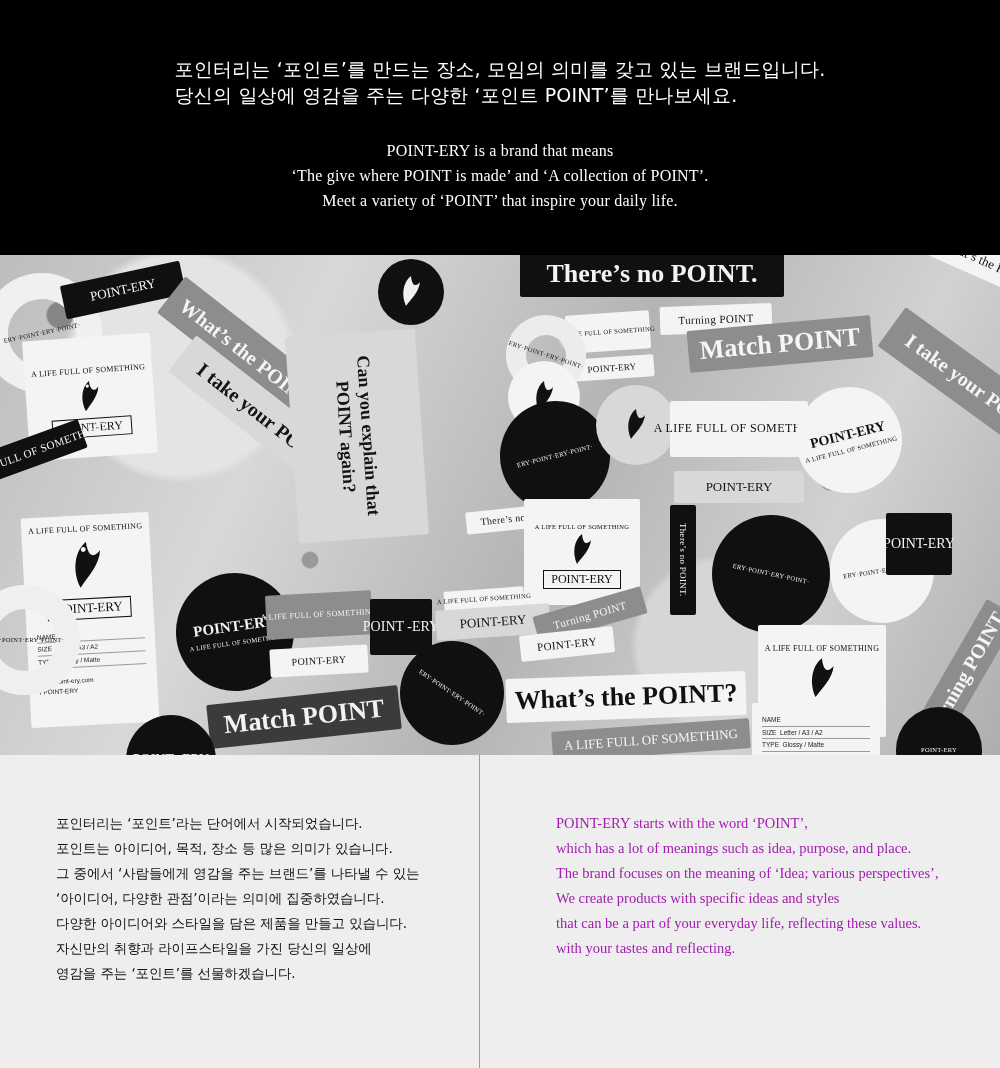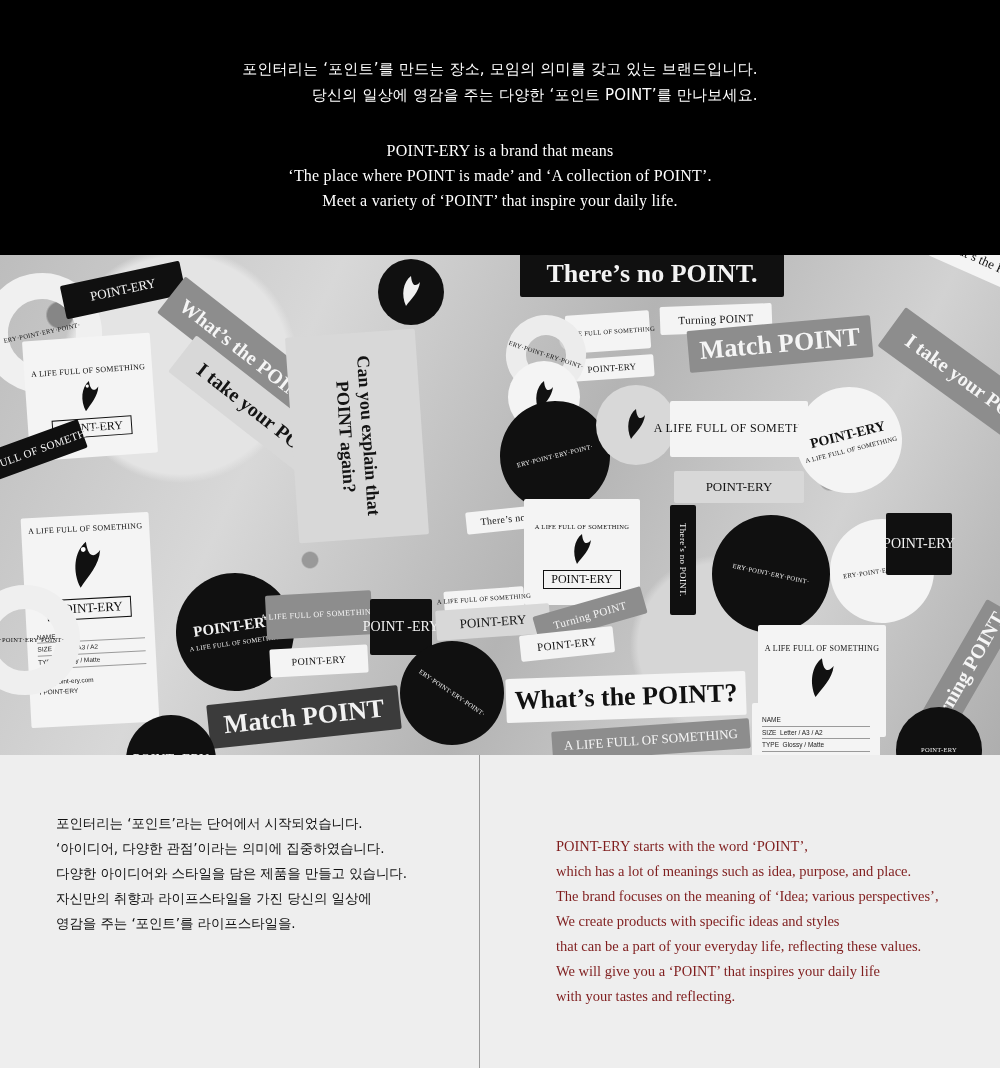--- a/index.html
+++ b/index.html
@@ -21,23 +21,23 @@
     background: #000000;
     color: #ffffff;
     display: flex;
     flex-direction: column;
     align-items: center;
     justify-content: flex-start;
     padding-top: 56px;
     box-sizing: border-box;
   }
   .hero-kr {
-    text-align: right;
+    text-align: left;
     font-family: "DejaVu Sans", "Liberation Sans", sans-serif;
-    font-size: 15px;
+    font-size: 19px;
     line-height: 26px;
     letter-spacing: 0.2px;
     font-weight: 400;
   }
   .hero-en {
     text-align: center;
     font-family: "Liberation Serif", "DejaVu Serif", serif;
     font-size: 16px;
     line-height: 25px;
     margin-top: 30px;
@@ -148,36 +148,35 @@
     font-family: "DejaVu Sans", "Liberation Sans", sans-serif;
     font-size: 13.5px;
     line-height: 25px;
     color: #111111;
     letter-spacing: -0.1px;
   }
   .en-body {
     font-family: "Liberation Serif", "DejaVu Serif", serif;
     font-size: 14.5px;
     line-height: 25px;
-    color: #7f1d1d;
-    margin-top: 23px;
+    color: #a21caf;
   }
   .line { display: block; }
 </style>
 </head>
 <body>
 
 <section class="hero">
   <div class="hero-kr">
     <span class="line">포인터리는 ‘포인트’를 만드는 장소, 모임의 의미를 갖고 있는 브랜드입니다.</span>
     <span class="line">당신의 일상에 영감을 주는 다양한 ‘포인트 POINT’를 만나보세요.</span>
   </div>
   <div class="hero-en">
     <span class="line">POINT-ERY is a brand that means</span>
-    <span class="line">‘The place where POINT is made’ and ‘A collection of POINT’.</span>
+    <span class="line">‘The give where POINT is made’ and ‘A collection of POINT’.</span>
     <span class="line">Meet a variety of ‘POINT’ that inspire your daily life.</span>
   </div>
 </section>
 
 <section class="collage">
   <div class="collage-bg"></div>
   <div class="collage-noise"></div>
 
   <div class="st ring" style="left:-18px; top:18px; width:120px; height:120px; border:26px solid #f0f0f0; transform:rotate(-12deg);">
     <span class="tiny" style="color:#111; transform:rotate(0deg);">ERY·POINT·ERY·POINT·</span>
@@ -404,31 +403,32 @@
     <span class="med">What’s the POINT?</span>
   </div>
 </section>
 
 <section class="bottom">
   <div class="divider"></div>
 
   <div class="col">
     <div class="kr-body">
       <span class="line">포인터리는 ‘포인트’라는 단어에서 시작되었습니다.</span>
+      <span class="line">포인트는 아이디어, 목적, 장소 등 많은 의미가 있습니다.</span>
+      <span class="line">그 중에서 ‘사람들에게 영감을 주는 브랜드’를 나타낼 수 있는</span>
       <span class="line">‘아이디어, 다양한 관점’이라는 의미에 집중하였습니다.</span>
       <span class="line">다양한 아이디어와 스타일을 담은 제품을 만들고 있습니다.</span>
       <span class="line">자신만의 취향과 라이프스타일을 가진 당신의 일상에</span>
-      <span class="line">영감을 주는 ‘포인트’를 라이프스타일을.</span>
+      <span class="line">영감을 주는 ‘포인트’를 선물하겠습니다.</span>
     </div>
   </div>
 
   <div class="col">
     <div class="en-body">
       <span class="line">POINT-ERY starts with the word ‘POINT’,</span>
       <span class="line">which has a lot of meanings such as idea, purpose, and place.</span>
       <span class="line">The brand focuses on the meaning of ‘Idea; various perspectives’,</span>
       <span class="line">We create products with specific ideas and styles</span>
       <span class="line">that can be a part of your everyday life, reflecting these values.</span>
-      <span class="line">We will give you a ‘POINT’ that inspires your daily life</span>
       <span class="line">with your tastes and reflecting.</span>
     </div>
   </div>
 </section>
 
 </body></html>

